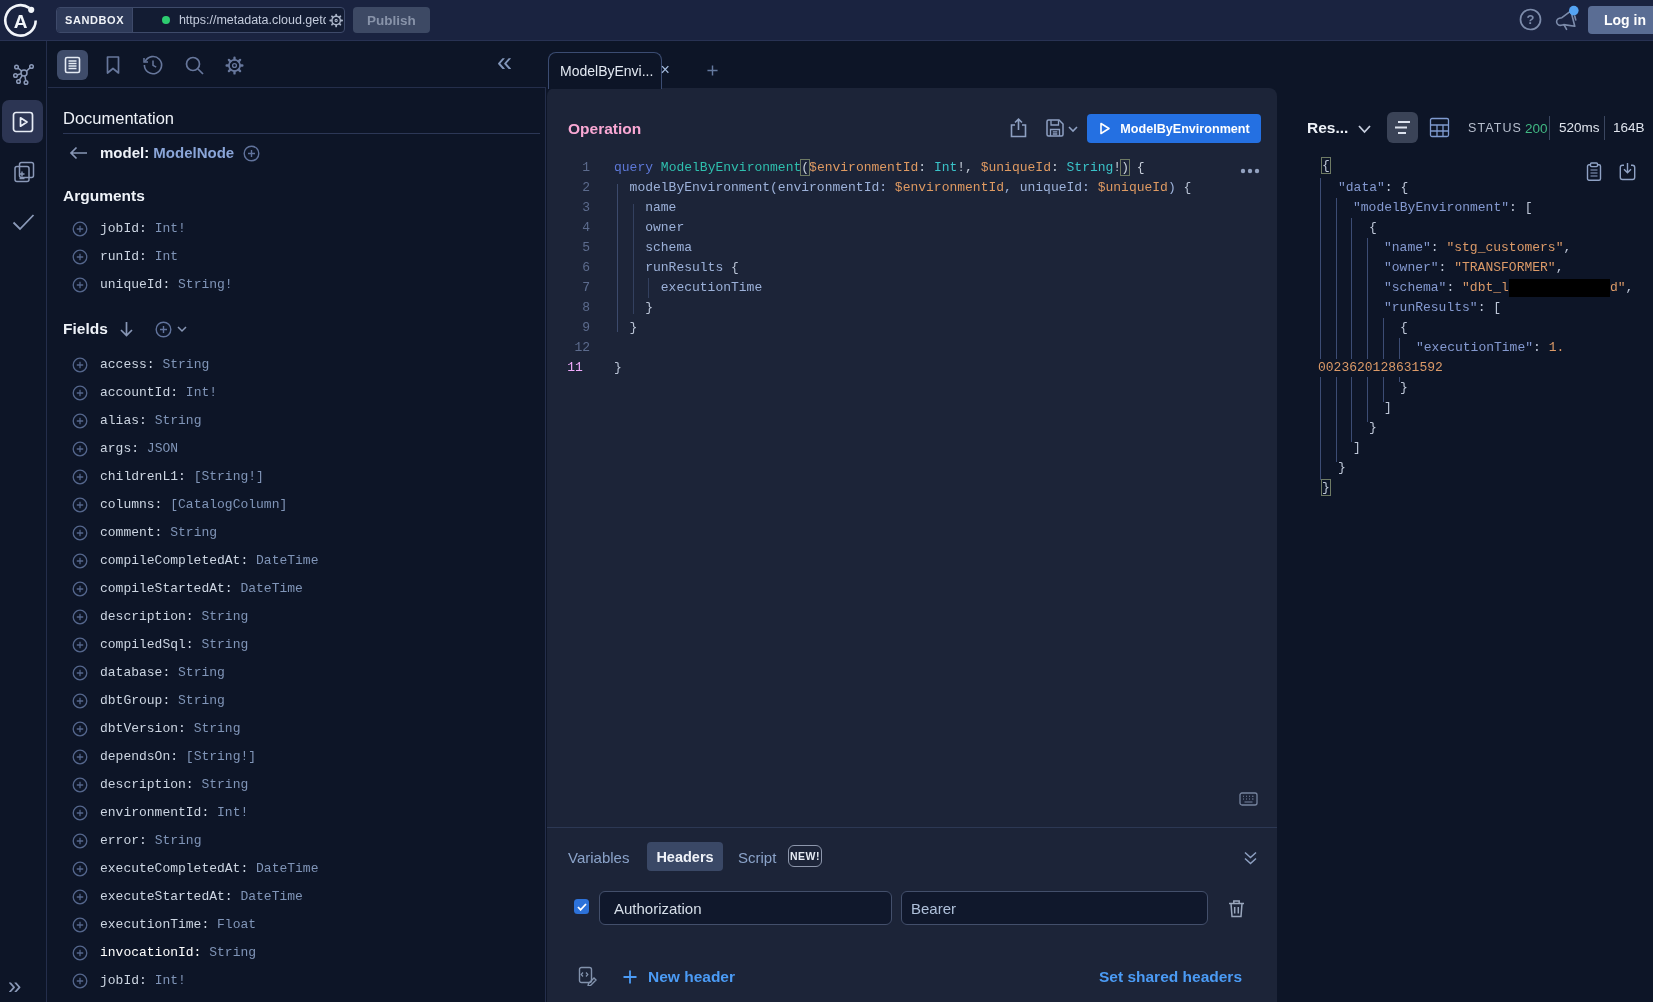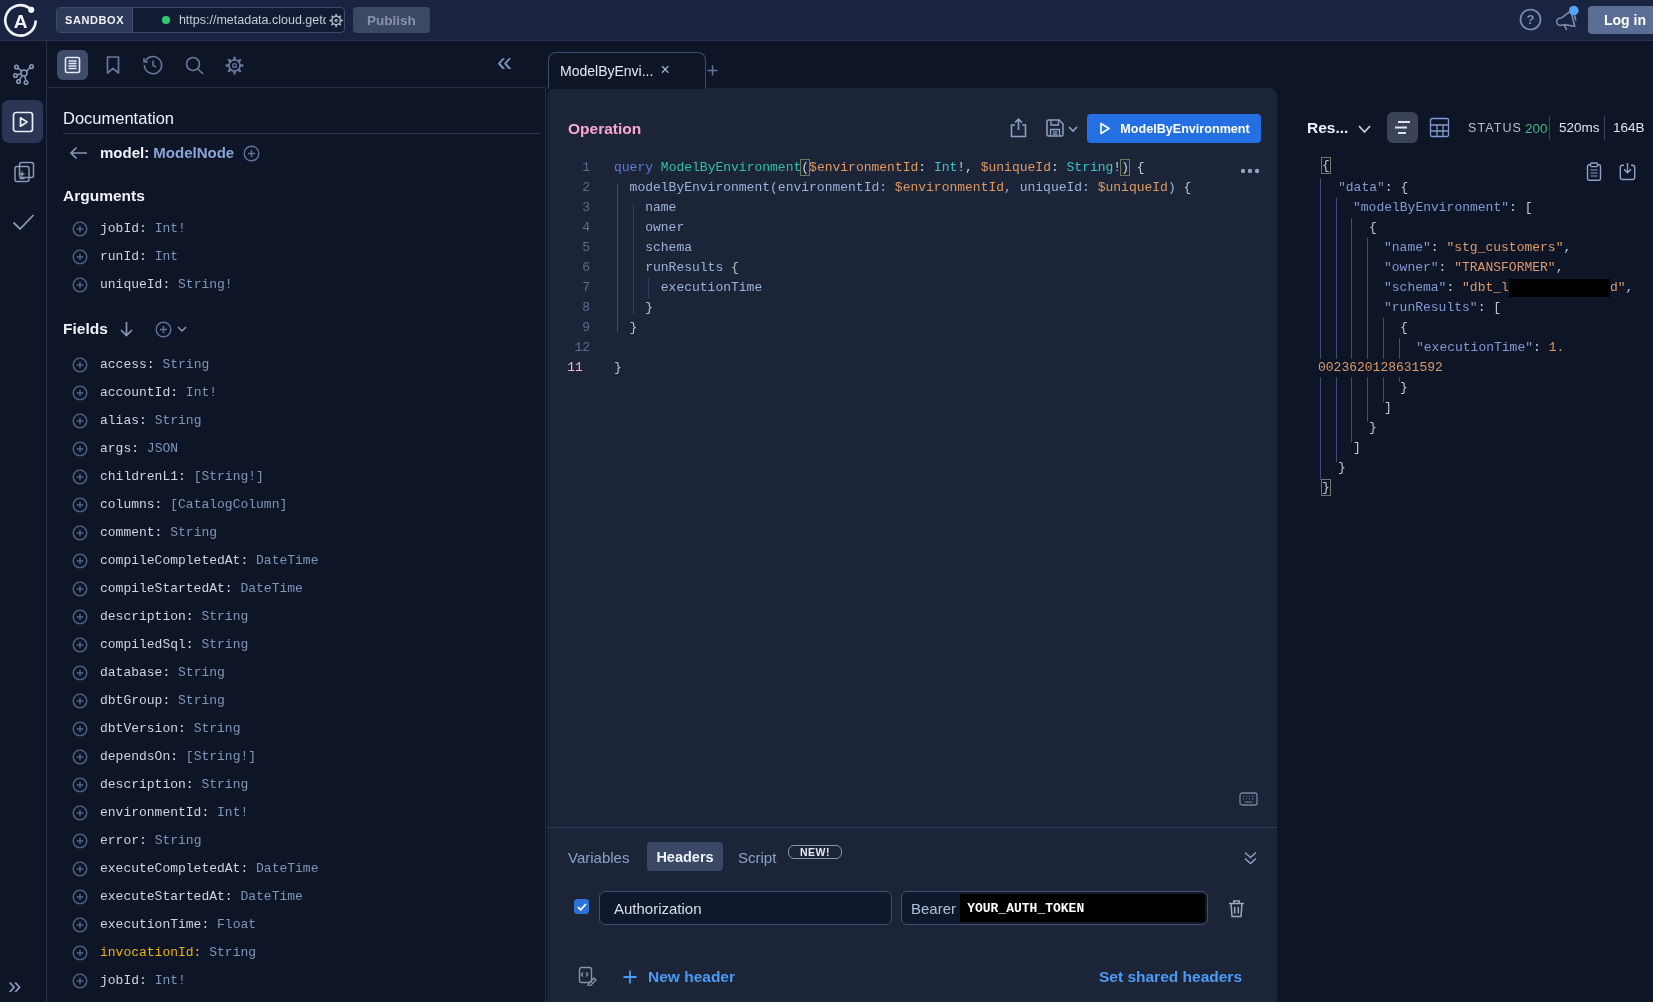--- a/index.html
+++ b/index.html
@@ -242,29 +242,29 @@
 <div class="abs mono" style="left:100px;top:889px"><span style="color:#ccd5e2">executeStartedAt:</span> <span style="color:#8095b8">DateTime</span></div>
 <svg class="abs" style="left:72px;top:917px" width="16" height="16" viewBox="0 0 16 16" fill="none" stroke="#54668c" stroke-width="1.3">
     <circle cx="8" cy="8" r="6.8"></circle>
     <path d="M8 4.8 v6.4 M4.8 8 h6.4"></path>
   </svg>
 <div class="abs mono" style="left:100px;top:917px"><span style="color:#ccd5e2">executionTime:</span> <span style="color:#8095b8">Float</span></div>
 <svg class="abs" style="left:72px;top:945px" width="16" height="16" viewBox="0 0 16 16" fill="none" stroke="#54668c" stroke-width="1.3">
     <circle cx="8" cy="8" r="6.8"></circle>
     <path d="M8 4.8 v6.4 M4.8 8 h6.4"></path>
   </svg>
-<div class="abs mono" style="left:100px;top:945px"><span style="color:#eab308">invocationId:</span> <span style="color:#8095b8">String</span></div>
+<div class="abs mono" style="left:100px;top:945px"><span style="color:#ffffff">invocationId:</span> <span style="color:#8095b8">String</span></div>
 <svg class="abs" style="left:72px;top:973px" width="16" height="16" viewBox="0 0 16 16" fill="none" stroke="#54668c" stroke-width="1.3">
     <circle cx="8" cy="8" r="6.8"></circle>
     <path d="M8 4.8 v6.4 M4.8 8 h6.4"></path>
   </svg>
 <div class="abs mono" style="left:100px;top:973px"><span style="color:#ccd5e2">jobId:</span> <span style="color:#8095b8">Int!</span></div>
 
 <div class="abs" style="left:547px;top:88px;width:730px;height:914px;background:#1c2438;border-radius:8px 8px 0 0"></div>
-<div class="abs" style="left:548px;top:52px;width:158px;height:37px;border:1px solid #3b4c72;border-bottom:none;border-radius:8px 8px 0 0;background:#0d1527;display:flex;align-items:center">
+<div class="abs" style="left:548px;top:52px;width:114px;height:37px;border:1px solid #3b4c72;border-bottom:none;border-radius:8px 8px 0 0;background:#0d1527;display:flex;align-items:center">
  <span style="color:#e3e9f2;font-size:14px;margin-left:11px">ModelByEnvi...</span>
  <span style="color:#a5bcde;font-size:16px;margin-left:7px;margin-top:-2px">×</span>
 </div>
 <svg class="abs" style="left:706px;top:64px" width="13" height="13" viewBox="0 0 18 18" fill="none" stroke="#64799f" stroke-width="2">
  <path d="M9 2 v14 M2 9 h14"></path>
 </svg>
 <div class="abs" style="left:568px;top:120px;color:#f9a8d4;font-size:15.5px;font-weight:bold">Operation</div>
 <svg class="abs" style="left:1009px;top:118px" width="19" height="20" viewBox="0 0 19 20" fill="none" stroke="#8ea0c2" stroke-width="1.6">
  <path d="M6 7 H2.5 V18.5 H16.5 V7 H13"></path>
  <path d="M9.5 12 V1.5 M6 4.5 L9.5 1.2 L13 4.5"></path>
@@ -314,36 +314,33 @@
 <div class="abs mono" style="left:560px;top:360px;width:30px;text-align:center;color:#f0abfc">11</div>
 <div class="abs mono" style="left:614px;top:360px"><span class="b">}</span></div>
 <div class="abs" style="left:617px;top:184px;width:1px;height:148px;background:#3c4a6c"></div>
 <div class="abs" style="left:633px;top:204px;width:1px;height:110px;background:#33405f"></div>
 <div class="abs" style="left:648px;top:278px;width:1px;height:20px;background:#33405f"></div>
 
 <div class="abs" style="left:547px;top:827px;width:730px;height:1px;background:#2c3854"></div>
 <div class="abs" style="left:568px;top:849px;color:#8ba3c9;font-size:15px">Variables</div>
 <div class="abs" style="left:647px;top:842px;width:76px;height:29px;background:#3a4866;border-radius:4px;display:flex;align-items:center;justify-content:center;color:#f0f3f9;font-weight:bold;font-size:14.5px">Headers</div>
 <div class="abs" style="left:738px;top:849px;color:#8ba3c9;font-size:15px">Script</div>
-<div class="abs" style="left:788px;top:845px;height:14px;border:1px solid #8d97ac;border-radius:6px;display:flex;align-items:center;padding:0 11px;color:#e6ebf3;font-weight:bold;font-size:10.5px;letter-spacing:.5px">NEW!</div>
+<div class="abs" style="left:788px;top:845px;height:22px;border:1px solid #8d97ac;border-radius:6px;display:flex;align-items:center;padding:0 1px;color:#e6ebf3;font-weight:bold;font-size:10.5px;letter-spacing:.5px">NEW!</div>
 <svg class="abs" style="left:1243px;top:851px" width="15" height="14" viewBox="0 0 15 14" fill="none" stroke="#8ea0c2" stroke-width="1.5">
  <path d="M2 1.5 l5.5 5 L13 1.5 M2 7.5 l5.5 5 L13 7.5"></path>
 </svg>
 <div class="abs" style="left:574px;top:899px;width:15px;height:15px;background:#2d72d9;border-radius:3.5px"></div>
 <svg class="abs" style="left:577px;top:903px" width="10" height="8" viewBox="0 0 10 8" fill="none" stroke="#fff" stroke-width="1.8">
  <path d="M1 4 l2.6 2.8 L9 1"></path>
 </svg>
 <div class="abs" style="left:599px;top:891px;width:293px;height:34px;border:1px solid #434f6b;border-radius:6px;background:#10182c;display:flex;align-items:center">
  <span style="color:#d7dfe9;font-size:15px;margin-left:14px">Authorization</span>
 </div>
 <div class="abs" style="left:901px;top:891px;width:307px;height:34px;border:1px solid #434f6b;border-radius:6px;background:#10182c;display:flex;align-items:center">
  <span style="color:#afc0da;font-size:15px;margin-left:9px">Bearer&nbsp;</span>
- <div style="background:#000;height:28px;width:245px;display:flex;align-items:center">
-  <span class="mono" style="color:#fff;font-weight:bold;margin-left:7px">YOUR_AUTH_TOKEN</span>
- </div>
 </div>
 <svg class="abs" style="left:1228px;top:899px" width="17" height="19" viewBox="0 0 17 19" fill="none" stroke="#9aa7bd" stroke-width="1.5">
  <path d="M1 4.5 h15 M3 4.5 l1 13 h9 l1 -13 M5.8 4.5 V2 h5.4 v2.5 M6.7 8 v6.5 M10.3 8 v6.5"></path>
 </svg>
 <svg class="abs" style="left:578px;top:966px" width="19" height="20" viewBox="0 0 19 20" fill="none" stroke="#8393ad" stroke-width="1.4">
  <rect x="1.5" y="1.5" width="12" height="15" rx="2"></rect>
  <path d="M5 6.5 l-1.8 2 1.8 2 M8 6.5 l1.8 2 -1.8 2" stroke-width="1.2"></path>
  <path d="M10.5 17.5 l5.5 -5.5 2 2 -5.5 5.5 -2.5 .5 z"></path>
 </svg>
 <svg class="abs" style="left:622px;top:969px" width="16" height="16" viewBox="0 0 16 16" fill="none" stroke="#4b9bf5" stroke-width="1.8">

